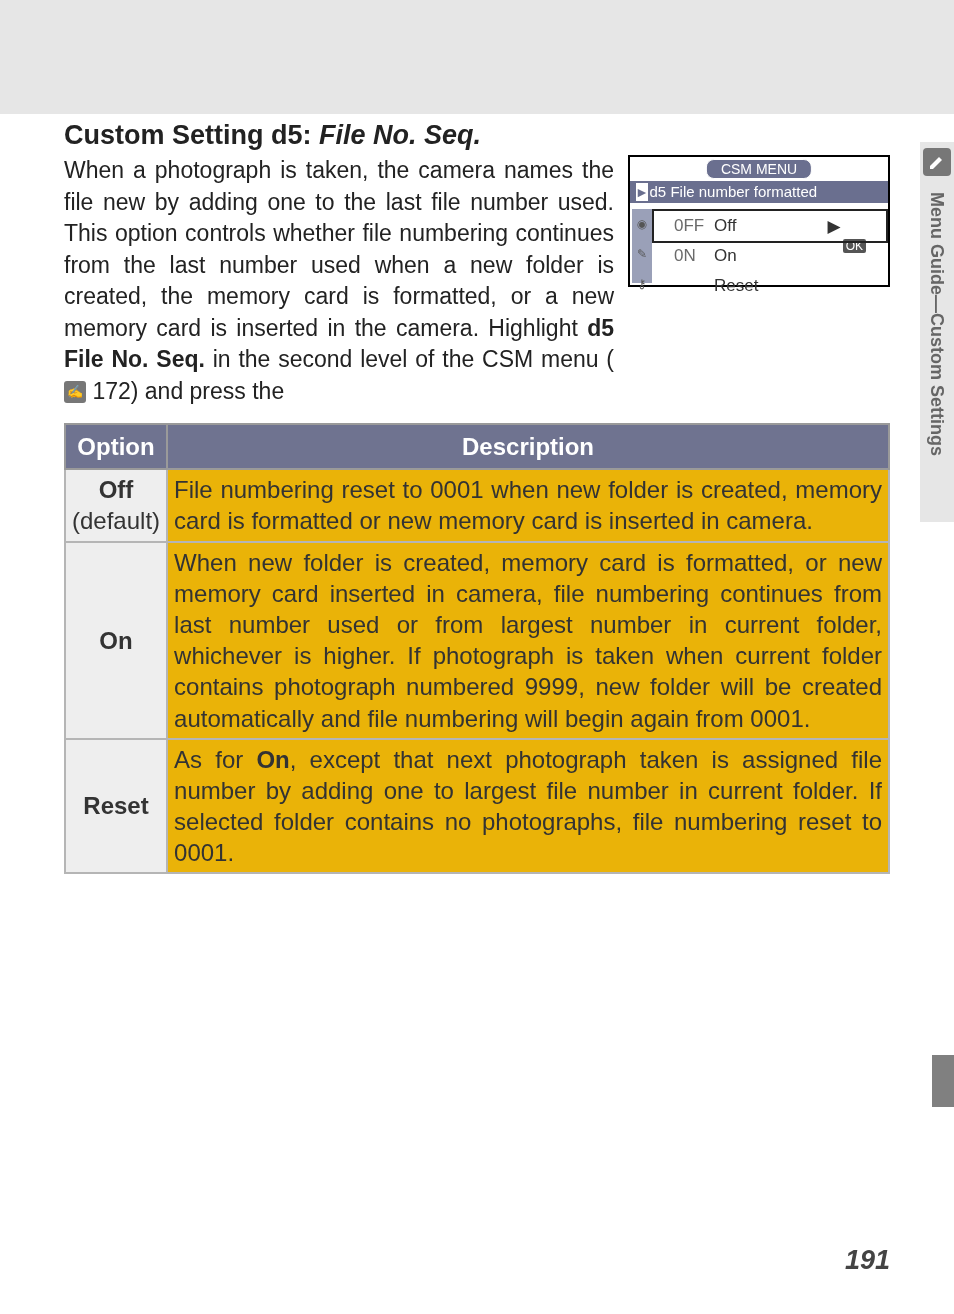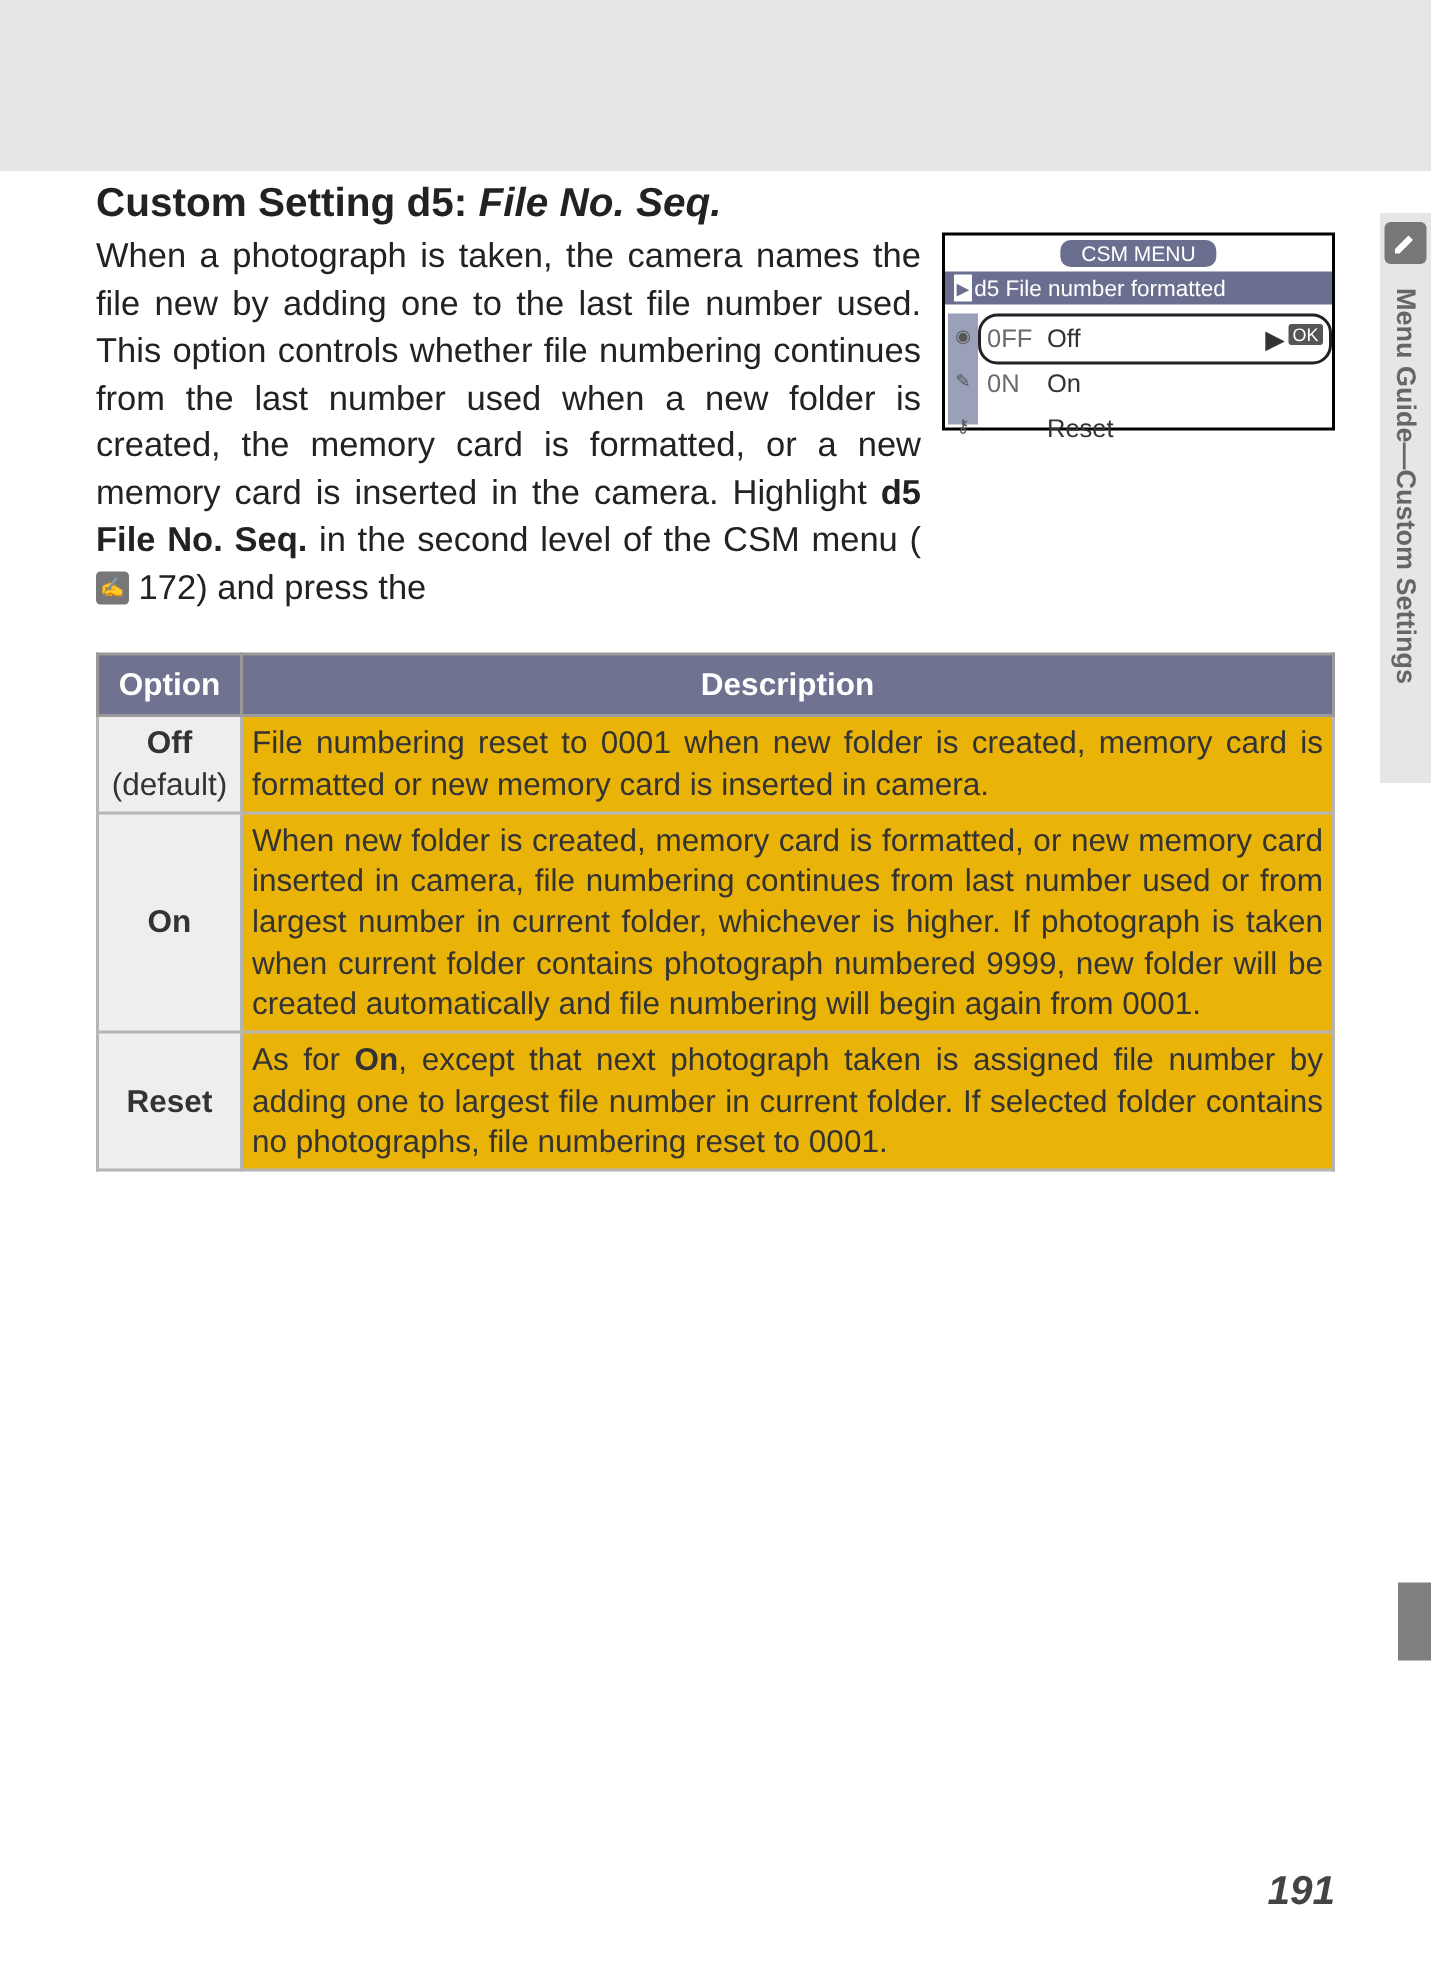--- a/index.html
+++ b/index.html
@@ -13,28 +13,28 @@
   .body-text { flex: 1; font-size: 23px; line-height: 1.37; text-align: justify; }
   .body-text .bold { font-weight: bold; }
   .ref-icon { display: inline-block; width: 22px; height: 22px; background: #777; color: #fff; font-size: 13px; text-align: center; line-height: 22px; border-radius: 3px; vertical-align: middle; }
   .screenshot { width: 262px; height: 132px; border: 2px solid #000; background: #fff; flex: 0 0 auto; position: relative; font-size: 16px; color: #000; }
   .ss-header { position: absolute; top: 2px; left: 50%; transform: translateX(-50%); background: #6a6f8f; color: #fff; padding: 1px 14px; border-radius: 8px; font-size: 14px; text-align: center; border: 1px solid #fff; }
   .ss-sub { position: absolute; top: 24px; left: 0; right: 0; background: #6a6f8f; color: #fff; padding: 2px 6px; font-size: 15px; }
   .ss-sub .pre { background: #fff; color: #6a6f8f; padding: 0 2px; font-weight: bold; margin-right: 2px; display:inline-block;}
   .ss-sidebar { position: absolute; top: 52px; left: 2px; width: 20px; bottom: 2px; background: #9aa0b8; }
   .ss-sidebar span { display: block; height: 30px; text-align: center; color: #555; font-size: 12px; line-height: 30px; }
   .ss-rows { position: absolute; top: 54px; left: 24px; right: 2px; }
-  .ss-row { padding: 5px 4px; font-size: 17px; color: #333; border-radius: 11px; }
+  .ss-row { padding: 5px 20px; font-size: 17px; color: #333; }
   .ss-row.sel { outline: 2px solid #222; }
   .ss-row .code { display: inline-block; width: 40px; color: #6a6a6a; }
-  .ss-row .ok { float: right; font-size: 12px; background: #555; color: #fff; padding: 0 3px; border-radius: 2px; }
+  .ss-row .ok { float: right; font-size: 12px; background: #555; color: #fff; padding: 0 3px; border-radius: 2px; margin-top: 23px; }
   .ss-row .tri { float: right; margin-right: 2px; }
   .continuation { font-size: 23px; line-height: 1.37; text-align: justify; margin-top: 2px; }
 
-  table.opts { width: 100%; border-collapse: collapse; margin-top: 28px; font-size: 21px; line-height: 1.3; }
+  table.opts { width: 100%; border-collapse: collapse; margin-top: 16px; font-size: 24px; line-height: 1.3; }
   table.opts th { background: #6f7390; color: #fff; font-weight: bold; padding: 6px 4px; border: 2px solid #9a9a9a; }
   table.opts th:first-child { width: 96px; }
   table.opts td { border: 2px solid #b5b5b5; padding: 4px 6px; vertical-align: middle; background: #eab308; color: #333; text-align: justify; }
   table.opts td.optcell { text-align: center; font-weight: bold; background: #eeeeee; }
   table.opts td.optcell .sub { font-weight: normal; }
   table.opts td .b { font-weight: bold; }
 
   .side-tab { position: absolute; right: 0; top: 142px; width: 34px; height: 380px; background: #e6e6e6; }
   .side-tab .icon { width: 28px; height: 28px; background: #777; border-radius: 4px; margin: 6px auto; position: relative; }
   .side-tab .icon svg { position:absolute; top:4px; left:4px; }

